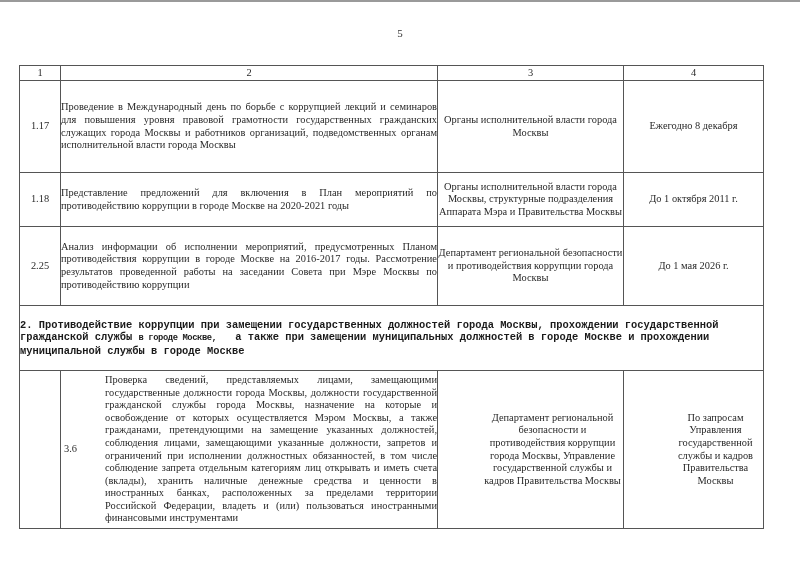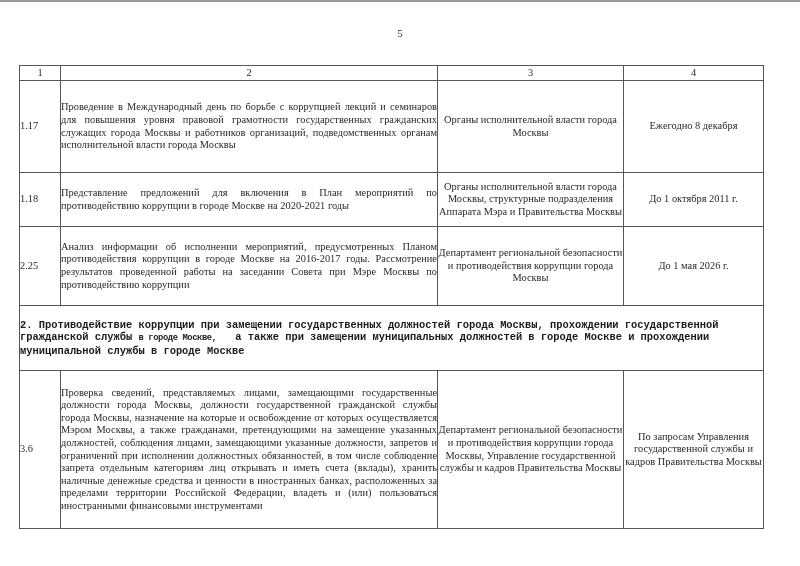--- a/index.html
+++ b/index.html
@@ -10,28 +10,28 @@
   .topline { position: absolute; left: 0; top: 0; width: 800px; height: 2px; background: #9a9a9a; }
   .page-num { position: absolute; top: 27px; left: 0; width: 800px; text-align: center; font-size: 11px; color: #333; }
   table.plan {
     position: absolute; left: 19px; top: 65px; width: 744px;
     border-collapse: collapse; table-layout: fixed;
   }
   table.plan td {
     border: 1px solid #555; font-size: 10.4px; line-height: 12.6px; vertical-align: middle; padding: 0;
   }
   .hdr td { height: 14px; text-align: center; font-size: 10.5px; line-height: 12px; }
-  td.num { text-align: left; }
+  td.num { text-align: center; }
   td.desc { text-align: justify; padding: 0 5px 0 6px; }
   td.exec, td.term { text-align: center; padding: 0 6px; }
   tr.r117 td { height: 91px; }
   tr.r118 td { height: 53px; }
   tr.r119 td { height: 78px; }
   tr.sec td { height: 64px; }
-  tr.r21 td { height: 157px; }
+  tr.r21 td { height: 157px; padding-left: 44px; }
   td.sect {
     font-weight: bold; font-size: 10.6px; line-height: 13.4px; color: #1a1a1a; padding: 0 4px; font-family: Liberation Mono, monospace;
   }
   .c1 { width: 41px; } .c2 { width: 377px; } .c3 { width: 186px; } .c4 { width: 140px; }
   .tiny { font-size: 8.8px; letter-spacing: -0.4px; }
 </style>
 </head>
 <body>
 
 <div class="topline"></div>

